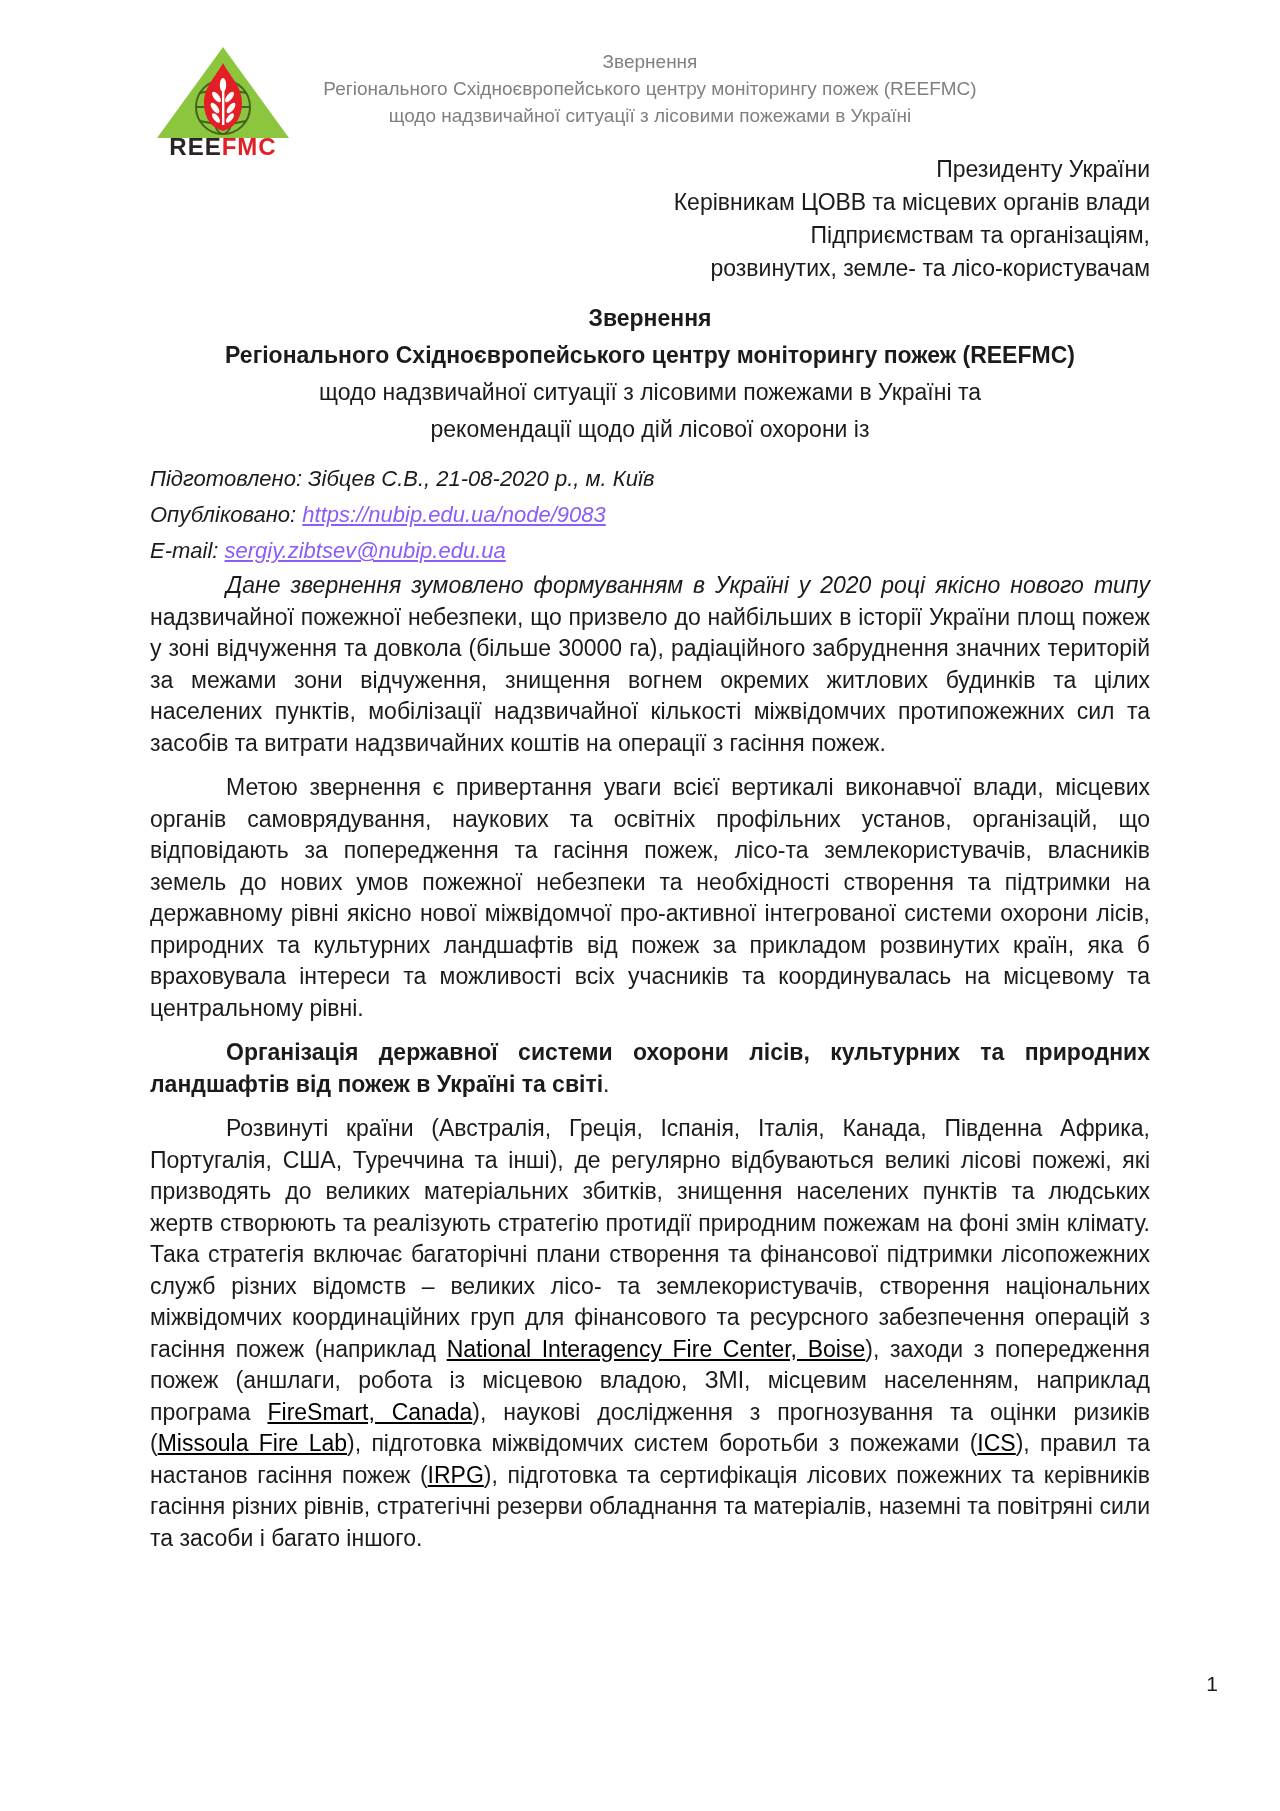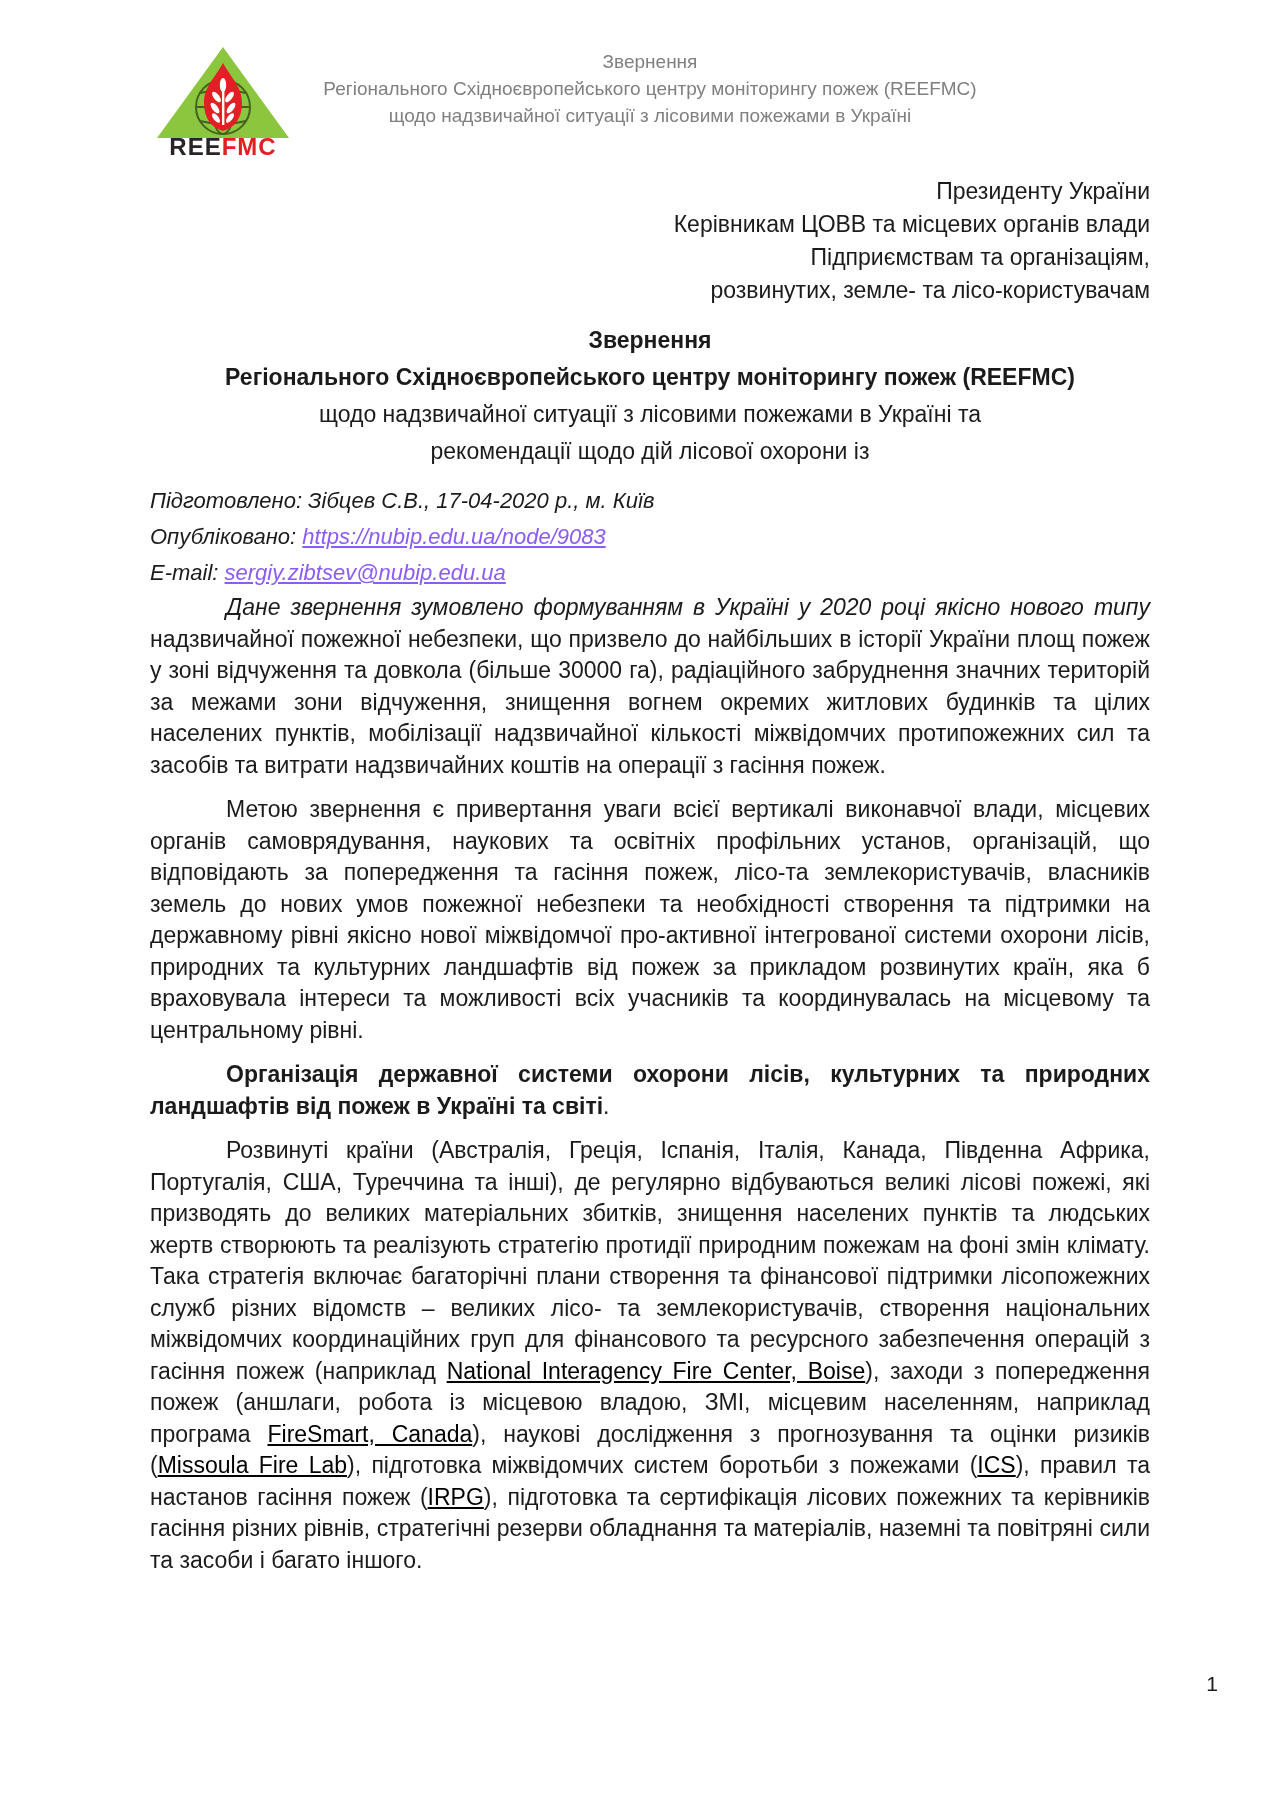--- a/index.html
+++ b/index.html
@@ -21,21 +21,21 @@
     width: 150px;
     height: 114px;
   }
   .header {
     text-align: center;
     color: #808080;
     font-size: 19px;
     line-height: 27px;
   }
   .addressee {
-    margin-top: 46px;
+    margin-top: 24px;
     text-align: right;
     font-size: 23px;
     line-height: 33px;
   }
   .title {
     margin-top: 15px;
     text-align: center;
     font-size: 23px;
     line-height: 37px;
   }
@@ -122,21 +122,21 @@
     </div>
 
   <div class="title" id="title-lines">
       <div class="line bold">Звернення</div>
       <div class="line bold">Регіонального Східноєвропейського центру моніторингу пожеж (REEFMC)</div>
       <div class="line">щодо надзвичайної ситуації з лісовими пожежами в Україні та</div>
       <div class="line">рекомендації щодо дій лісової охорони із</div>
     </div>
 
   <div class="meta" id="meta-lines">
-      <div class="meta-line"><span class="seg-italic">Підготовлено: Зібцев С.В., 17-04-2020 р., м. Київ</span></div>
+      <div class="meta-line"><span class="seg-italic">Підготовлено: Зібцев С.В., 21-08-2020 р., м. Київ</span></div>
       <div class="meta-line"><span class="seg-italic">Опубліковано: </span><a href="#" class="seg-italic-link">https://nubip.edu.ua/node/9083</a></div>
       <div class="meta-line"><span class="seg-italic">E-mail: </span><a href="#" class="seg-italic-link">sergiy.zibtsev@nubip.edu.ua</a></div>
     </div>
 
   <div class="body-block" id="body-paragraphs">
       <p class="para"><span class="seg-italic">Дане звернення зумовлено формуванням в Україні у 2020 році якісно нового типу</span><span class="seg-normal"> надзвичайної пожежної небезпеки, що призвело до найбільших в історії України площ пожеж у зоні відчуження та довкола  (більше 30000 га), радіаційного забруднення значних територій за межами зони відчуження, знищення вогнем окремих житлових будинків та цілих населених пунктів, мобілізації надзвичайної кількості міжвідомчих протипожежних сил та засобів та витрати надзвичайних коштів на операції з гасіння пожеж.</span></p>
       <p class="para"><span class="seg-normal">Метою звернення є привертання уваги всієї вертикалі виконавчої влади, місцевих органів самоврядування, наукових та освітніх профільних установ, організацій, що відповідають за попередження та гасіння пожеж, лісо-та землекористувачів, власників земель до нових умов пожежної небезпеки та необхідності створення та підтримки на державному рівні якісно нової міжвідомчої про-активної інтегрованої системи охорони лісів, природних та культурних ландшафтів від пожеж за прикладом розвинутих країн, яка б враховувала інтереси та можливості всіх учасників та координувалась на місцевому та центральному рівні.</span></p>
       <p class="para heading"><span class="seg-bold">Організація державної системи охорони лісів, культурних та природних ландшафтів від пожеж в Україні та світі</span><span class="seg-normal">.</span></p>
       <p class="para"><span class="seg-normal">Розвинуті країни (Австралія, Греція, Іспанія, Італія, Канада, Південна Африка, Португалія, США, Туреччина та інші), де регулярно відбуваються великі лісові пожежі, які призводять до великих матеріальних збитків, знищення населених пунктів та людських жертв створюють та реалізують стратегію протидії природним пожежам на фоні змін клімату. Така стратегія включає багаторічні плани створення та фінансової підтримки лісопожежних служб різних відомств – великих лісо- та землекористувачів, створення національних міжвідомчих координаційних груп для фінансового та ресурсного забезпечення операцій з гасіння пожеж (наприклад </span><a href="#" class="seg-link">National Interagency Fire Center, Boise</a><span class="seg-normal">), заходи з попередження пожеж (аншлаги, робота із місцевою владою, ЗМІ, місцевим населенням, наприклад програма </span><a href="#" class="seg-link">FireSmart, Canada</a><span class="seg-normal">), наукові дослідження з прогнозування та оцінки ризиків (</span><a href="#" class="seg-link">Missoula Fire Lab</a><span class="seg-normal">), підготовка міжвідомчих систем боротьби з пожежами (</span><a href="#" class="seg-link">ICS</a><span class="seg-normal">), правил та настанов гасіння пожеж (</span><a href="#" class="seg-link">IRPG</a><span class="seg-normal">), підготовка та сертифікація лісових пожежних та керівників гасіння різних рівнів, стратегічні резерви обладнання та матеріалів, наземні та повітряні сили та засоби і багато іншого.</span></p>
     </div>

